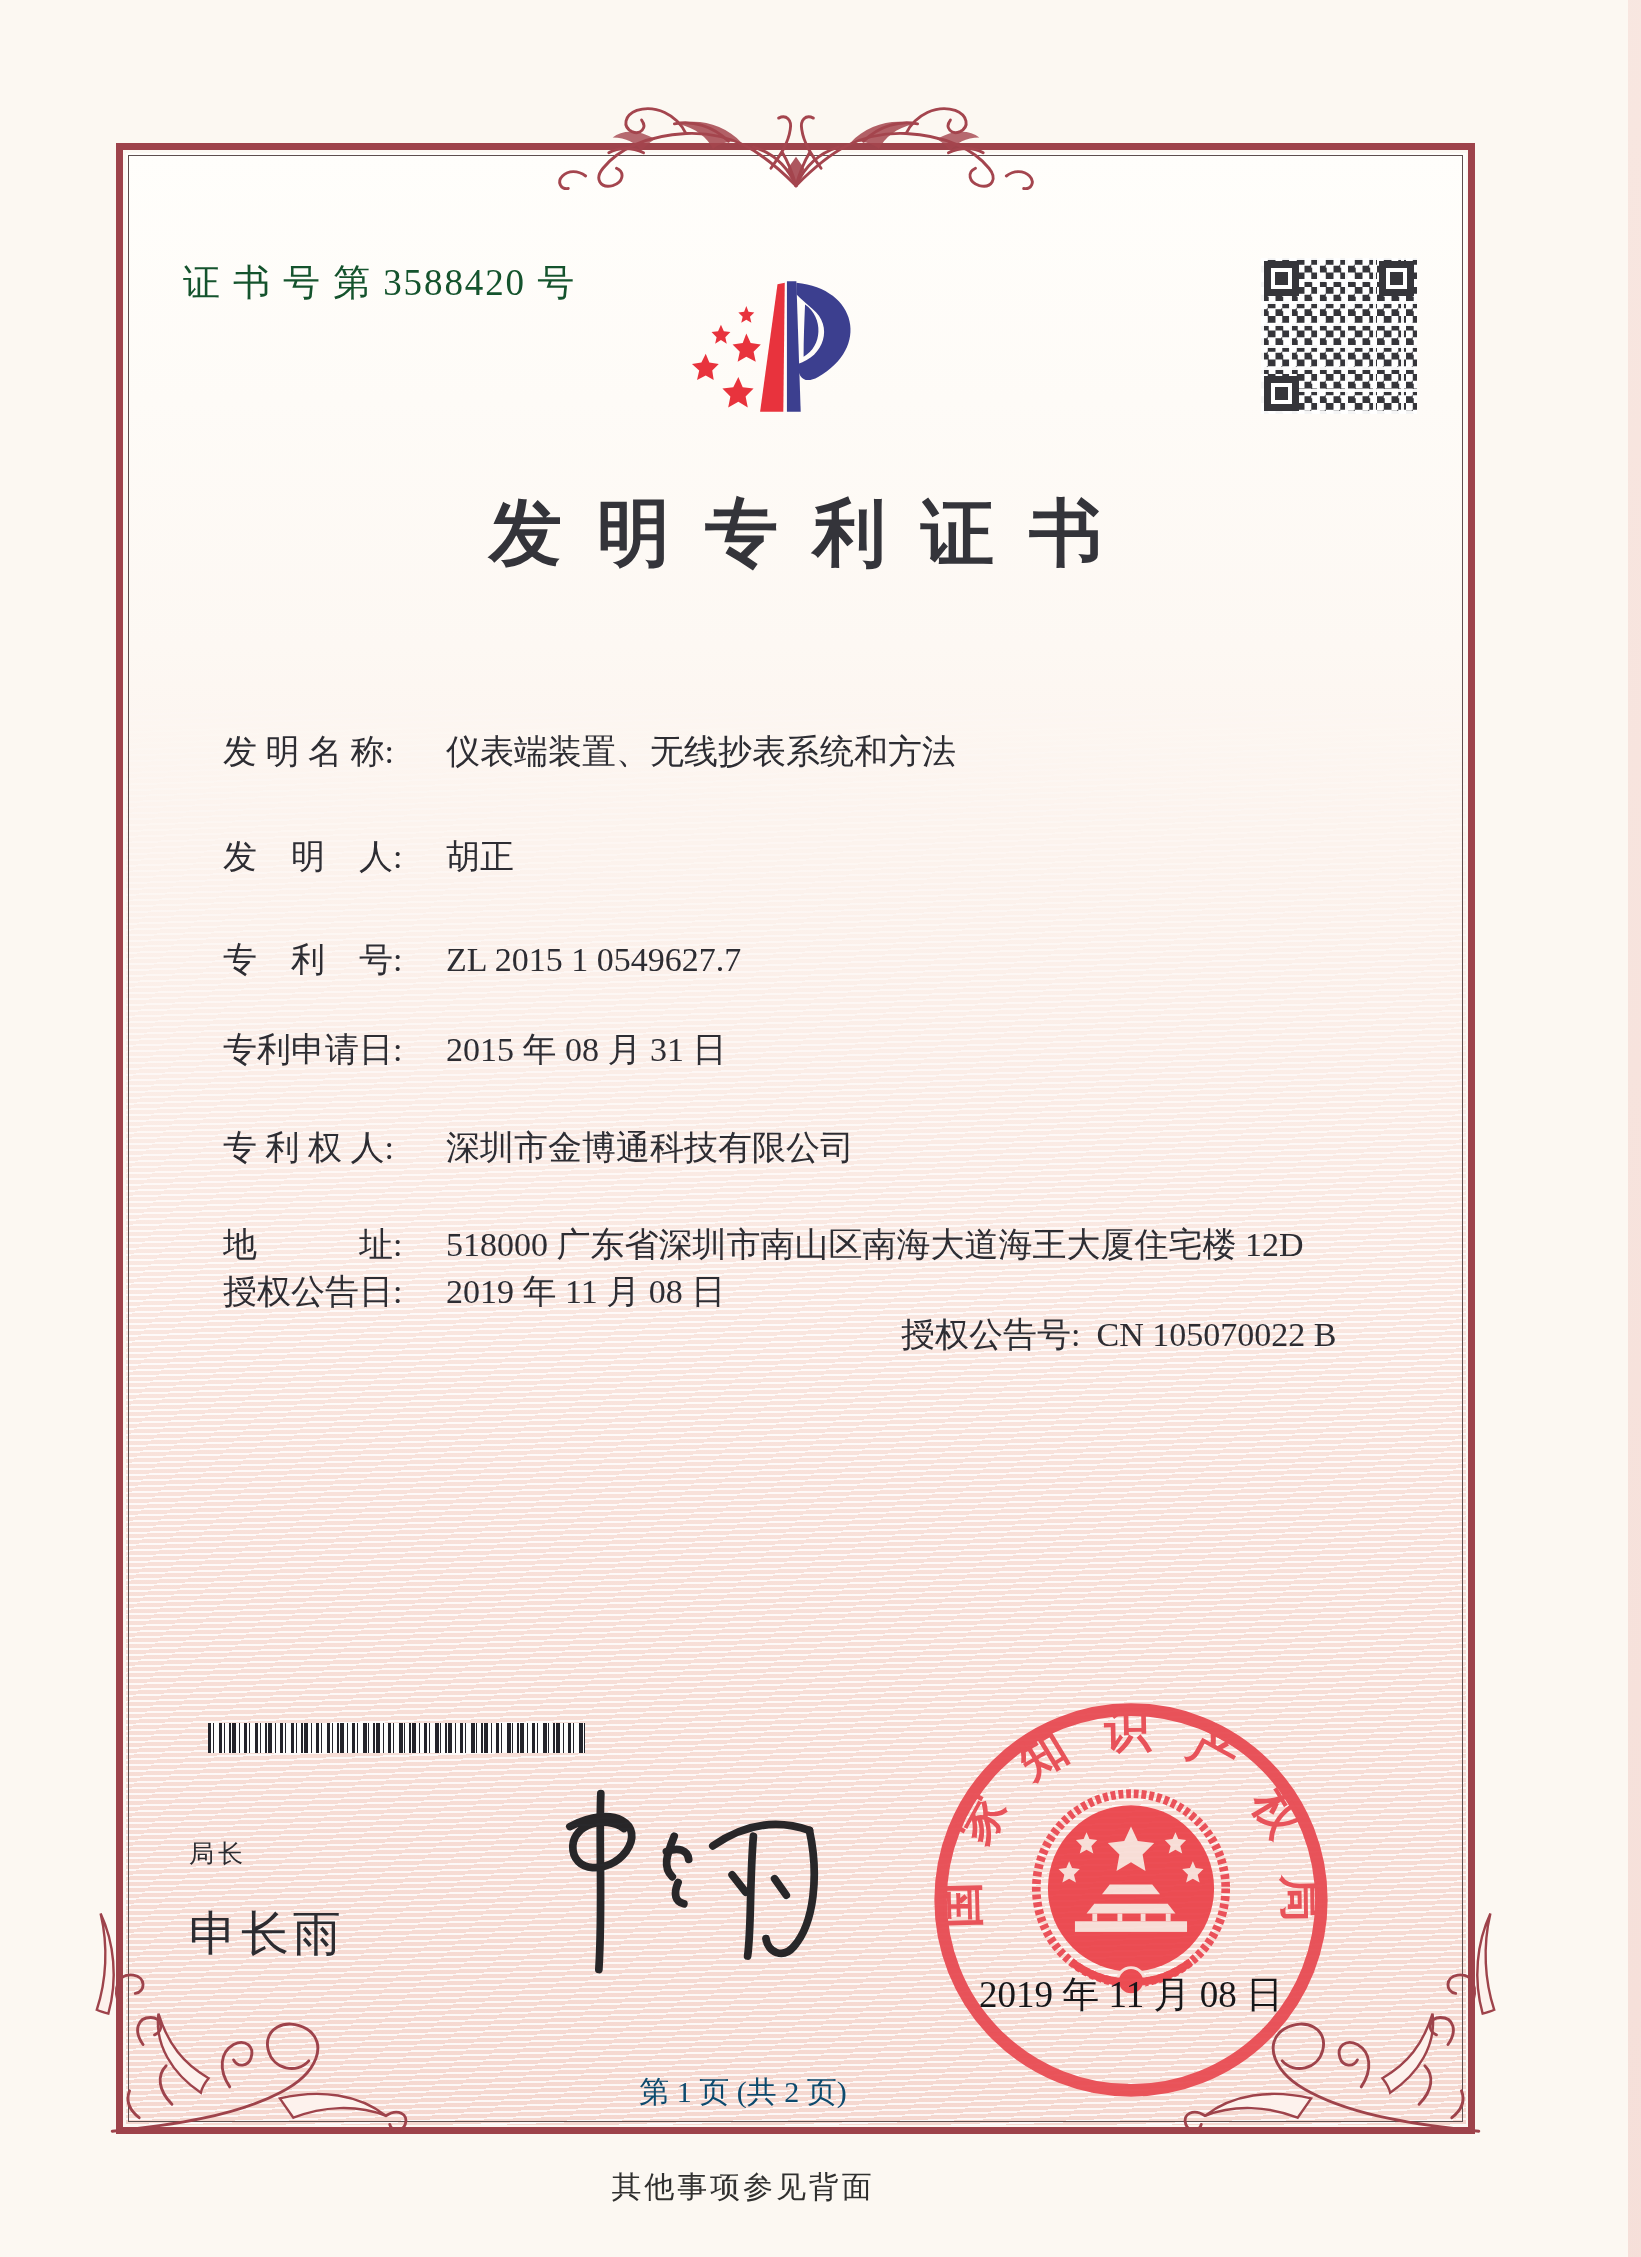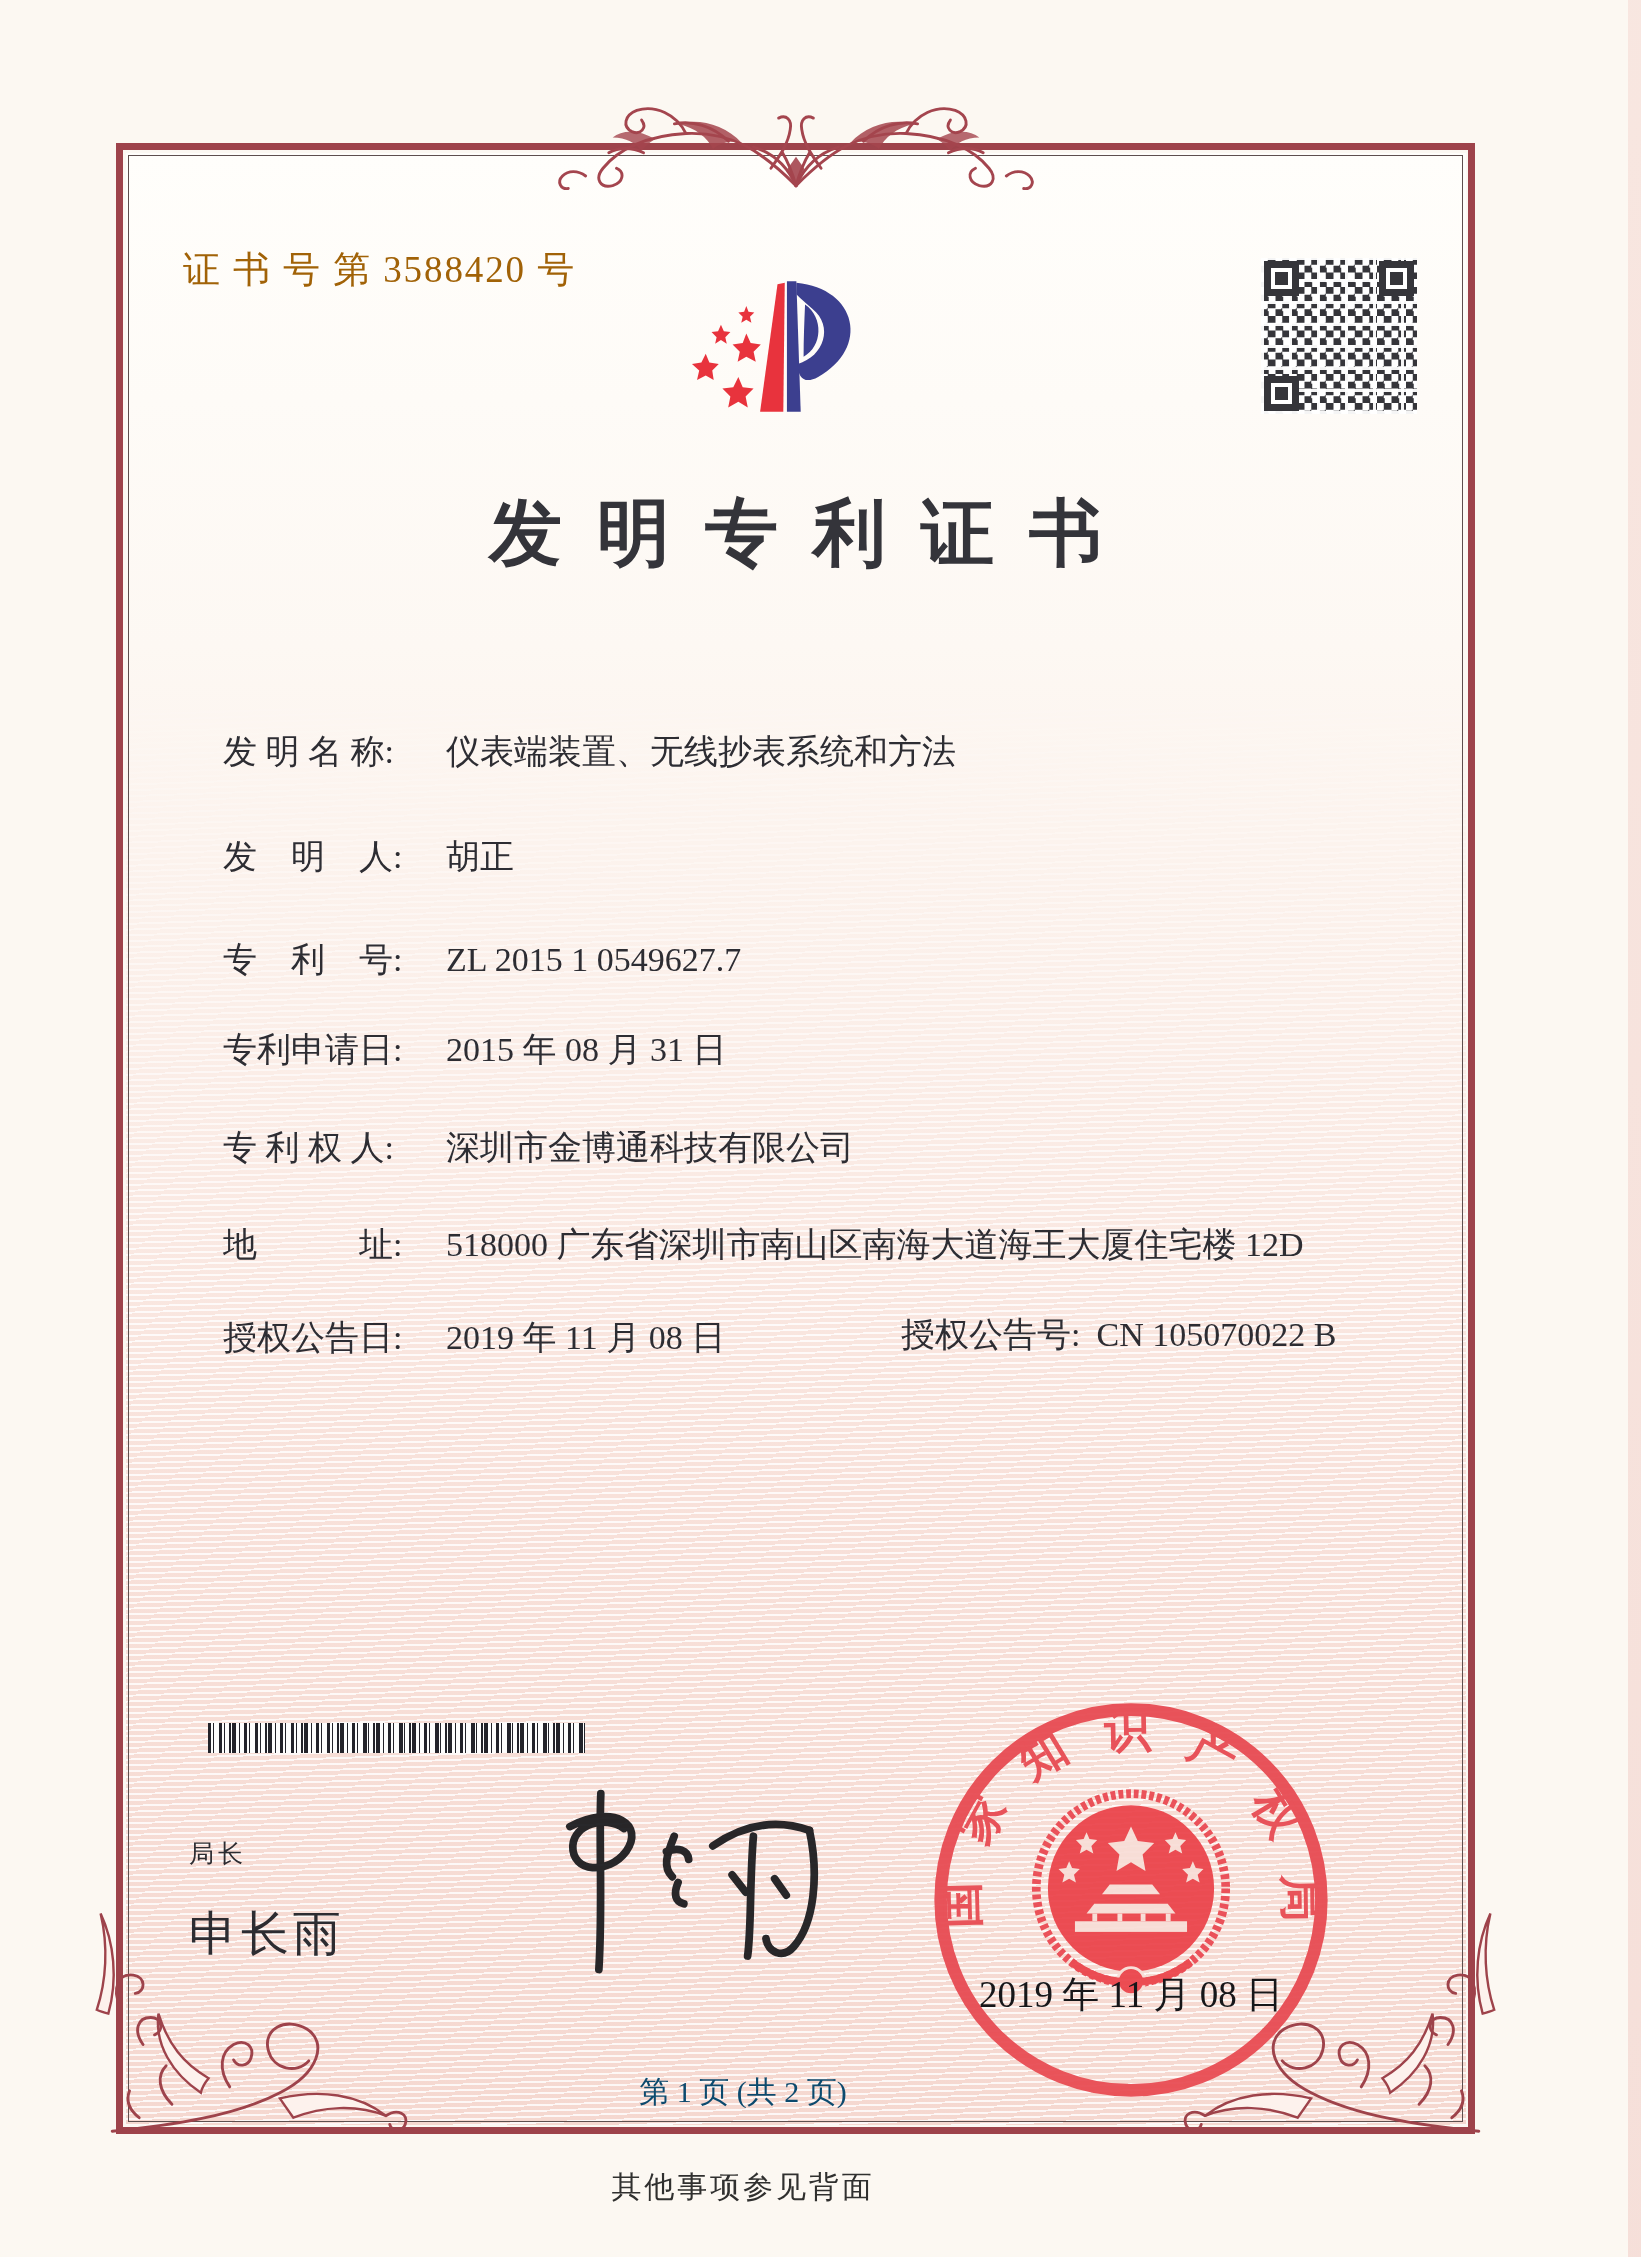--- a/index.html
+++ b/index.html
@@ -25,21 +25,21 @@
     background:linear-gradient(180deg,#f7e2dc,#f4d9d3); opacity:.8; }
 
   
   .frame {
     left:116px; top:143px; width:1359px; height:1991px;
     border:7.7px solid #9e434b; box-sizing:border-box;
   }
   .frame-inner { position:absolute; inset:4.8px; border:1.9px solid #5e4f4e; }
 
   
-  .cert-number { left:183px; top:245px; font-size:37px; color:#a16207; letter-spacing:1.9px; white-space:pre;text-align:right; }
+  .cert-number { left:183px; top:258px; font-size:37px; color:#14532d; letter-spacing:1.9px; white-space:pre;text-align:right; }
   .logo { left:676px; top:235px; width:232px; height:226px; }
   .qr {
     left:1261px; top:258px; width:156px; height:156px; box-sizing:border-box;
     background:
       repeating-linear-gradient(90deg, rgba(255,255,255,.95) 0 2.9px, rgba(255,255,255,0) 2.9px 28px),
       repeating-linear-gradient(0deg, rgba(255,255,255,.95) 0 2.9px, rgba(255,255,255,0) 2.9px 22px),
       repeating-conic-gradient(#35353a 0% 25%, #ffffff 0% 50%);
     background-size:auto,auto,14.5px 14.5px;
   }
   .finder { position:absolute; width:35px; height:35px; border:7.7px solid #35353a; background:#fff; box-sizing:border-box; }
@@ -50,21 +50,21 @@
     left:245px; top:485px; width:1101px; text-align:center;
     font-size:73px; font-weight:bold; color:#34343a;
     letter-spacing:35px; text-indent:35px; white-space:nowrap;font-family:Liberation Serif, serif;
   }
 
   
   .row { left:206px; font-size:34px; color:#2d2d33; white-space:pre; }
   .lab { display:inline-block; min-width:207px; }
   .val { margin-left:16px; }
   .r1{ top:691px; } .r2{ top:796px; } .r3{ top:899px; } .r4{ top:989px; }
-  .r5{ top:1087px; } .r6{ top:1184px; } .r7{ top:1277px; }
+  .r5{ top:1087px; } .r6{ top:1184px; } .r7{ top:1231px; }
   .grant-no { left:884px; top:1274px; font-size:34px; color:#2d2d33; white-space:pre; }
   .grant-no .lab { min-width:0; }
 
   
   .bodytext { left:203px; top:1334px; width:1253px; font-size:34px;
     line-height:64px; text-align:justify; color:#2c2c31; }
   .bodytext p { margin:0; text-indent:2em; }
   .bodytext p + p { margin-top:3.9px; }
 
   

